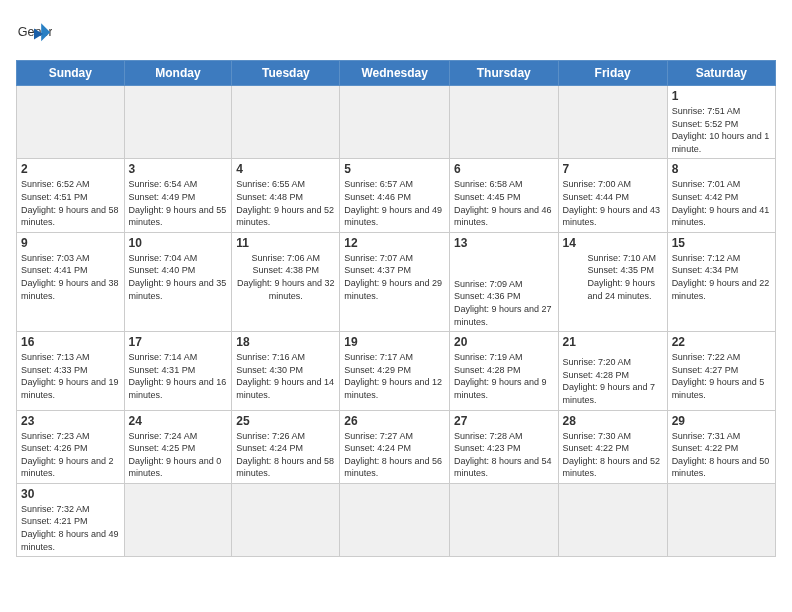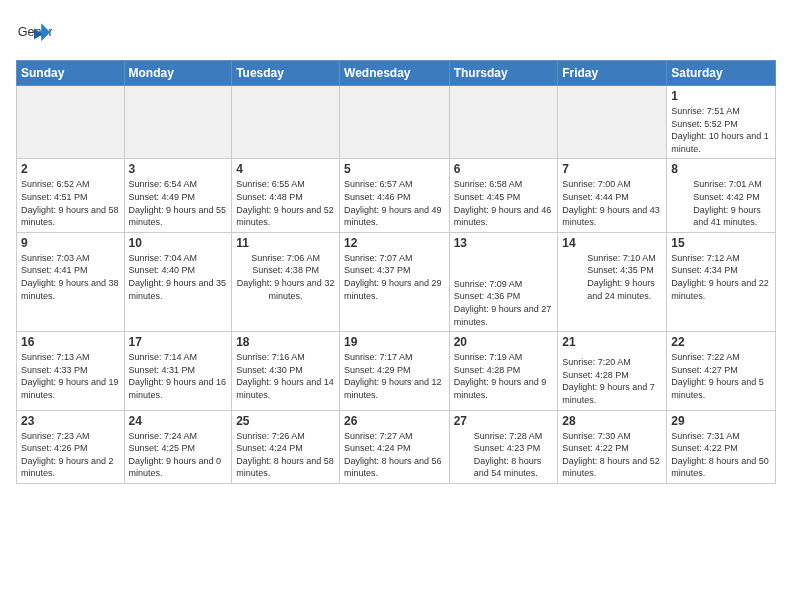--- a/index.html
+++ b/index.html
@@ -55,21 +55,21 @@
       width: 100%;
       border-collapse: collapse;
       border: 1px solid #ccc;
     }
     .calendar th {
       background: #3d7bbf;
       color: #fff;
       font-size: 12px;
       font-weight: bold;
       padding: 5px 4px;
-      text-align: left;
+      text-align: center;
       border: 1px solid #5a8fc7;
       margin-top: 15px;
     }
     .calendar td {
       vertical-align: top;
       border: 1px solid #ccc;
       padding: 3px 4px;
       font-size: 9.5px;
       color: #333;
       width: 113px;
@@ -175,21 +175,21 @@
 Daylight: 9 hours and 46 minutes.</div>
           </td>
           <td>
             <span class="day-number">7</span>
             <div class="day-info" style="white-space: pre-line;">Sunrise: 7:00 AM
 Sunset: 4:44 PM
 Daylight: 9 hours and 43 minutes.</div>
           </td>
           <td>
             <span class="day-number">8</span>
-            <div class="day-info" style="white-space: pre-line; margin-left: 22px;">Sunrise: 7:01 AM
+            <div class="day-info" style="white-space: pre-line;">Sunrise: 7:01 AM
 Sunset: 4:42 PM
 Daylight: 9 hours and 41 minutes.</div>
           </td>
         </tr>
         <tr>
           <td>
             <span class="day-number">9</span>
             <div class="day-info" style="white-space: pre-line;">Sunrise: 7:03 AM
 Sunset: 4:41 PM
 Daylight: 9 hours and 38 minutes.</div>
@@ -295,32 +295,46 @@
 Daylight: 8 hours and 58 minutes.</div>
           </td>
           <td>
             <span class="day-number">26</span>
             <div class="day-info" style="white-space: pre-line;">Sunrise: 7:27 AM
 Sunset: 4:24 PM
 Daylight: 8 hours and 56 minutes.</div>
           </td>
           <td>
             <span class="day-number">27</span>
-            <div class="day-info" style="white-space: pre-line; margin-left: 20px;">Sunrise: 7:28 AM
+            <div class="day-info" style="white-space: pre-line;">Sunrise: 7:28 AM
 Sunset: 4:23 PM
 Daylight: 8 hours and 54 minutes.</div>
           </td>
           <td>
             <span class="day-number">28</span>
             <div class="day-info" style="white-space: pre-line;">Sunrise: 7:30 AM
 Sunset: 4:22 PM
 Daylight: 8 hours and 52 minutes.</div>
           </td>
           <td>
             <span class="day-number">29</span>
             <div class="day-info" style="white-space: pre-line;">Sunrise: 7:31 AM
 Sunset: 4:22 PM
 Daylight: 8 hours and 50 minutes.</div>
           </td>
+        </tr>
+        <tr>
+          <td>
+            <span class="day-number">30</span>
+            <div class="day-info" style="white-space: pre-line;">Sunrise: 7:32 AM
+Sunset: 4:21 PM
+Daylight: 8 hours and 49 minutes.</div>
+          </td>
+          <td class="empty"></td>
+          <td class="empty"></td>
+          <td class="empty"></td>
+          <td class="empty"></td>
+          <td class="empty"></td>
+          <td class="empty"></td>
         </tr>
       </tbody>
   </table>
 </div>
 
 </body></html>

